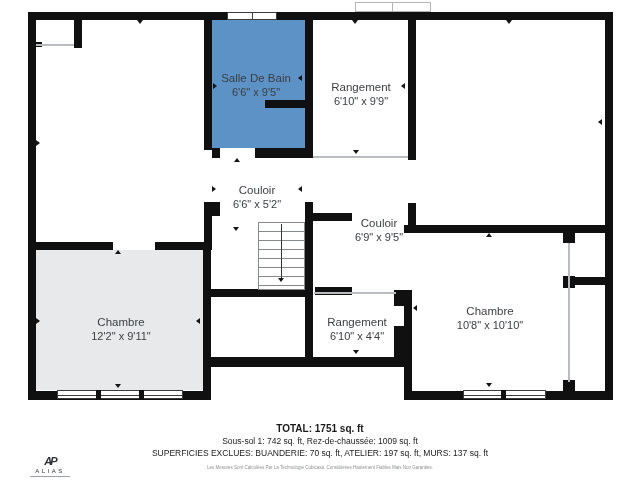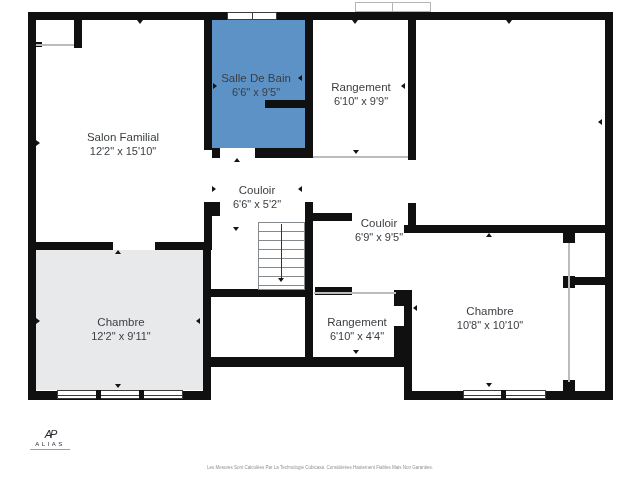--- a/index.html
+++ b/index.html
@@ -26,21 +26,21 @@
        white-space:nowrap;line-height:14px;z-index:5;}
   .lbl .nm{font-size:11.5px;display:block;}
   .lbl .dm{font-size:11px;display:block;}
   .footer{position:absolute;left:0;right:0;top:423px;text-align:center;color:#1a1a1a;z-index:6;}
   .footer .t1{font-size:10px;font-weight:bold;}
   .footer .t2{font-size:8.5px;margin-top:2px;}
   .footer .t3{font-size:8.5px;margin-top:2px;}
   .disc{position:absolute;left:0;right:0;top:465px;text-align:center;font-size:4.5px;
         color:#8d9094;z-index:6;}
   .logo{position:absolute;left:26px;top:429px;width:48px;text-align:center;color:#2b2e33;z-index:6;}
-  .logo .mono{font-size:11px;font-weight:normal;font-style:italic;letter-spacing:-2px;line-height:11px;}
+  .logo .mono{font-size:11px;font-weight:bold;font-style:italic;letter-spacing:-2px;line-height:11px;margin-top:27px;}
   .logo .brand{font-size:6px;letter-spacing:2.5px;margin-top:1px;}
   .logo .rule{height:1px;background:#9aa0a6;margin:2px 4px 0 4px;}
 </style>
 </head>
 <body>
 
 <div class="plan">
 
   <div class="fill" style="left: 210px; top: 20px; width: 95px; height: 128px; background: rgb(93, 146, 199);"></div>
   <div class="fill" style="left: 36px; top: 250px; width: 167px; height: 140px; background: rgb(232, 233, 235);"></div>
@@ -114,24 +114,20 @@
   <div class="ar l" style="left:598px;top:119px;"></div>
   <div class="ar u" style="left:486px;top:233px;"></div>
   <div class="ar l" style="left:413px;top:305px;"></div>
   <div class="ar d" style="left:486px;top:383px;"></div>
   <div class="ar u" style="left:115px;top:250px;"></div>
   <div class="ar r" style="left:36px;top:318px;"></div>
   <div class="ar l" style="left:196px;top:318px;"></div>
   <div class="ar d" style="left:115px;top:384px;"></div>
   <div class="ar d" style="left:353px;top:350px;"></div>
 
-  <div class="lbl" style="left:123px;top:144px;">
-    <span class="nm">Salon Familial</span>
-    <span class="dm">12'2" x 15'10"</span>
-  </div>
   <div class="lbl" style="left:256px;top:85px;">
     <span class="nm">Salle De Bain</span>
     <span class="dm">6'6" x 9'5"</span>
   </div>
   <div class="lbl" style="left:361px;top:94px;">
     <span class="nm">Rangement</span>
     <span class="dm">6'10" x 9'9"</span>
   </div>
   <div class="lbl" style="left:257px;top:197px;">
     <span class="nm">Couloir</span>
@@ -147,20 +143,25 @@
   </div>
   <div class="lbl" style="left:357px;top:329px;">
     <span class="nm">Rangement</span>
     <span class="dm">6'10" x 4'4"</span>
   </div>
   <div class="lbl" style="left:490px;top:318px;">
     <span class="nm">Chambre</span>
     <span class="dm">10'8" x 10'10"</span>
   </div>
 
+  <div class="footer">
+    <div class="t1">TOTAL: 1751 sq. ft</div>
+    <div class="t2">Sous-sol 1: 742 sq. ft, Rez-de-chaussée: 1009 sq. ft</div>
+    <div class="t3">SUPERFICIES EXCLUES: BUANDERIE: 70 sq. ft, ATELIER: 197 sq. ft, MURS: 137 sq. ft</div>
+  </div>
   <div class="disc">Les Mesures Sont Calculées Par La Technologie Cubicasa. Considérées Hautement Fiables Mais Non Garanties.</div>
 
   <div class="logo">
     <div class="mono">AP</div>
     <div class="brand">ALIAS</div>
     <div class="rule"></div>
   </div>
 
 </div>
 

